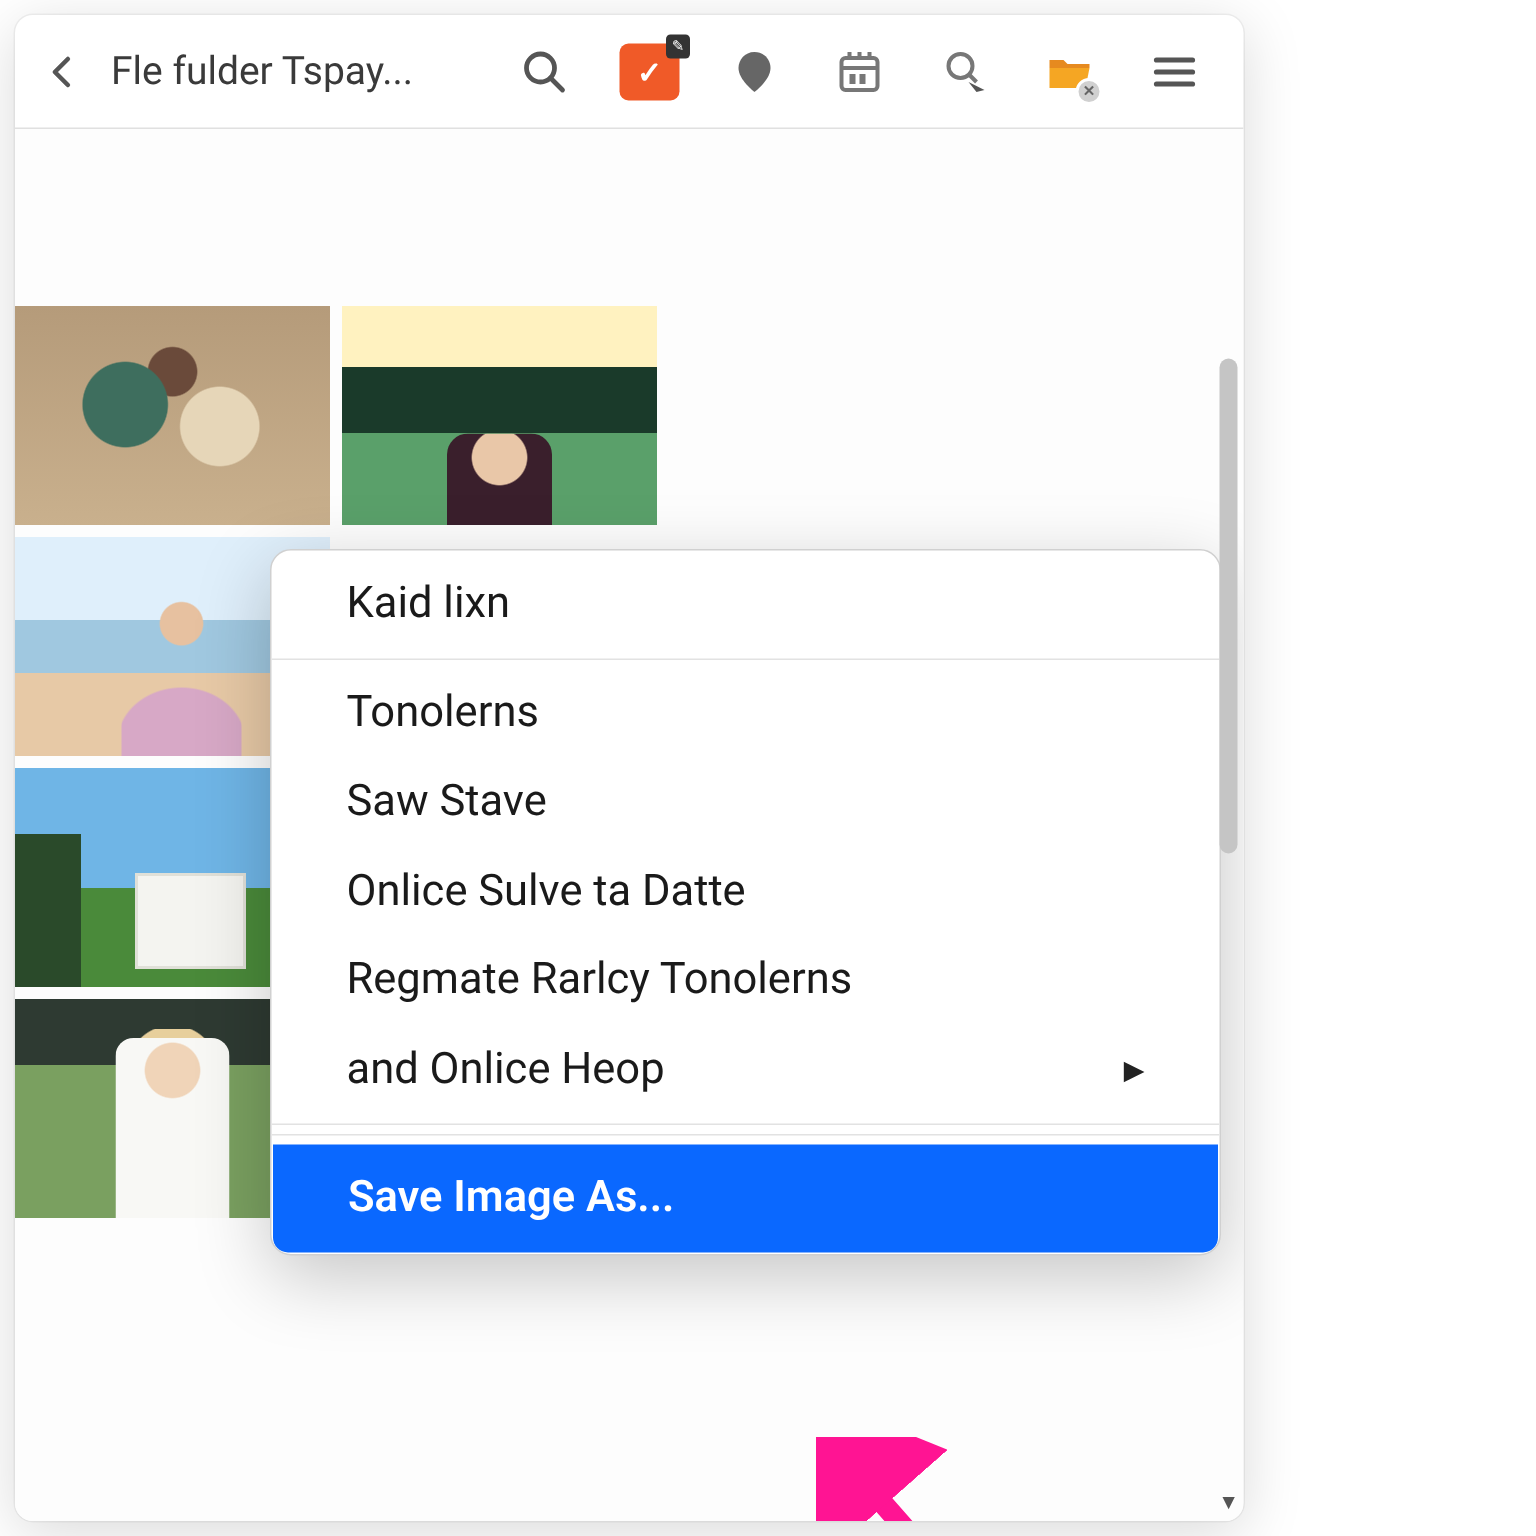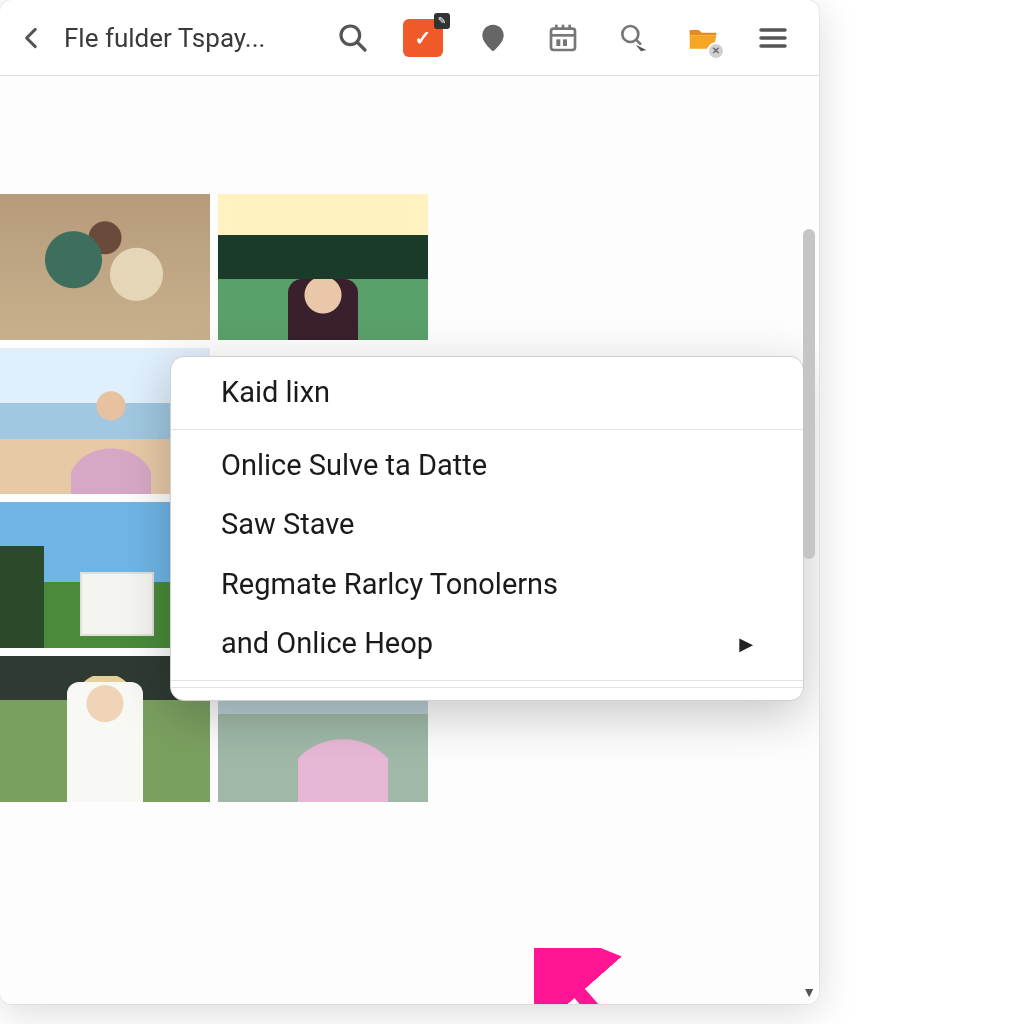--- a/index.html
+++ b/index.html
@@ -1,20 +1,21 @@
 <!DOCTYPE html>
 <html><head>
   <meta charset="utf-8">
   <style>
     * { box-sizing: border-box; margin: 0; padding: 0; }
     html, body { width: 1024px; height: 1024px; overflow: hidden; font-family: -apple-system, "Segoe UI", Roboto, Arial, sans-serif; }
     .window {
       position: relative;
       width: 819px;
       height: 1004px;
+      margin: 10px;
       background: #fff;
       border-radius: 12px;
       box-shadow: 0 8px 40px rgba(0,0,0,0.15), 0 0 0 1px rgba(0,0,0,0.05);
       overflow: hidden;
     }
     
     .header {
       height: 76px;
       border-bottom: 1px solid #e0e0e0;
       display: flex;
@@ -254,26 +255,28 @@
       </div>
       <div class="row">
         <div class="thumb port1"></div>
         <div class="thumb dress"></div>
       </div>
     </div>
 
     <div class="context-menu">
       <div class="menu-item">Kaid lixn</div>
       <div class="menu-sep"></div>
+      <div class="menu-item">Tonolerns</div>
+      <div class="menu-item">Saw Stave</div>
       <div class="menu-item">Onlice Sulve ta Datte</div>
-      <div class="menu-item">Saw Stave</div>
       <div class="menu-item">Regmate Rarlcy Tonolerns</div>
       <div class="menu-item has-sub">and Onlice Heop</div>
       <div class="menu-sep"></div>
       <div class="menu-sep"></div>
+      <div class="menu-item selected">Save Image As...</div>
     </div>
 
     <svg class="arrow" viewBox="0 0 140 140">
       <defs>
         <marker id="ah" markerWidth="8" markerHeight="8" refX="3" refY="4" orient="auto">
           <path d="M0 0 L8 4 L0 8 Z" fill="#ff1493"></path>
         </marker>
       </defs>
       <line x1="120" y1="130" x2="18" y2="14" stroke="#ff1493" stroke-width="14" marker-end="url(#ah)" stroke-linecap="round"></line>
     </svg>

